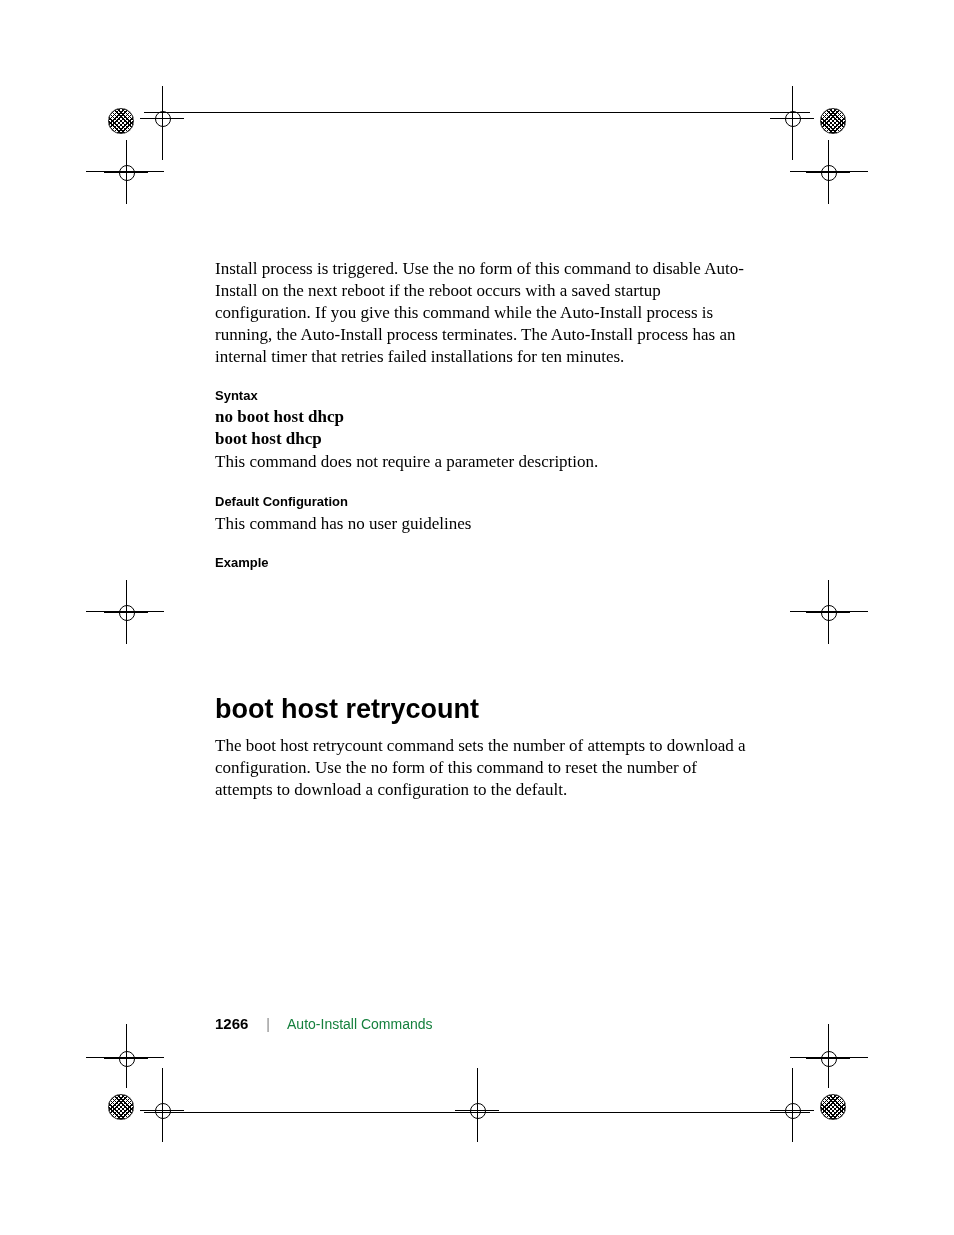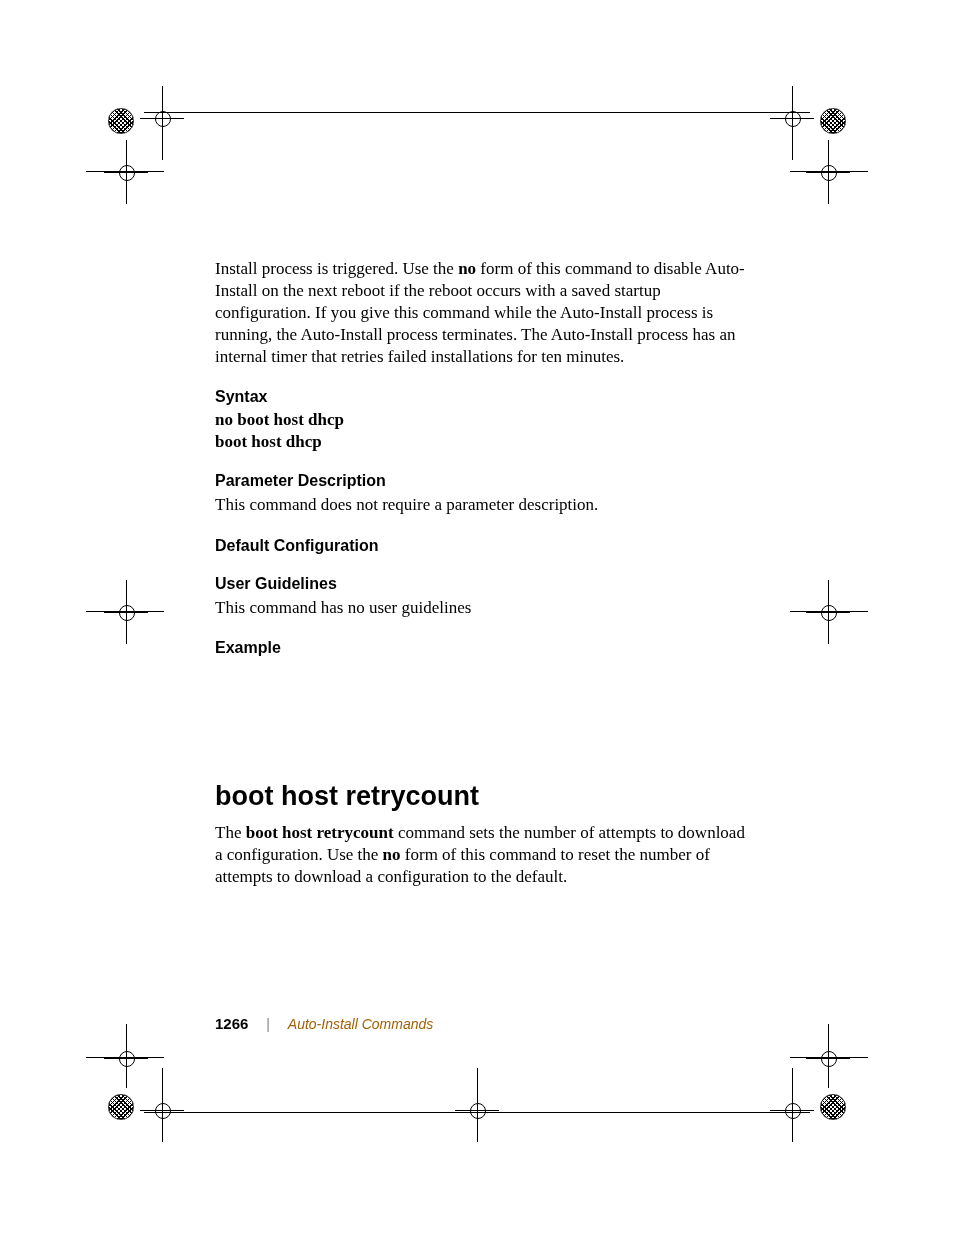--- a/index.html
+++ b/index.html
@@ -22,21 +22,21 @@
   }
   .body-text {
     font-family: "Times New Roman", Times, serif;
     font-size: 17px;
     line-height: 1.3;
     margin: 0 0 12px 0;
   }
   .section-heading {
     font-family: Arial, Helvetica, sans-serif;
     font-weight: bold;
-    font-size: 16px;
+    font-size: 13px;
     margin: 20px 0 4px 0;
   }
   .syntax-line {
     font-family: "Times New Roman", Times, serif;
     font-weight: bold;
     font-size: 17px;
     margin: 2px 0;
   }
   .cmd-title {
     font-family: Arial, Helvetica, sans-serif;
@@ -54,22 +54,21 @@
   .footer .page-num {
     font-weight: bold;
     font-size: 15px;
     text-align: center;
   }
   .footer .divider {
     margin: 0 14px;
     color: #888;
   }
   .footer .section {
-    color: #a16207;
-    font-style: italic;
+    color: #15803d;
   }
 
   
   .reg {
     position: absolute;
     pointer-events: none;
   }
   .crosshair {
     width: 28px;
     height: 28px;
@@ -106,21 +105,21 @@
 
   
   .hline, .vline {
     position: absolute;
     background: #000;
     pointer-events: none;
   }
   .hline { height: 1px; }
   .vline { width: 1px; }
 
-  .bold { font-weight: bold; }
+  .bold { font-weight: normal; }
 </style>
 </head>
 <body>
 
 <div class="hline" style="left:144px; top:112px; width:666px;"></div>
 
 <div class="reg" style="left:108px; top:108px;">
     <div class="hatched"></div>
   </div>
 <div class="reg" style="left:148px; top:104px;">
@@ -216,27 +215,25 @@
 <div class="content">
 
   <p class="body-text">
     <span>Install process is triggered. Use the </span><span class="bold">no</span><span> form of this command to disable Auto-Install on the next reboot if the reboot occurs with a saved startup configuration. If you give this command while the Auto-Install process is running, the Auto-Install process terminates. The Auto-Install process has an internal timer that retries failed installations for ten minutes.</span>
   </p>
 
   <div class="section-heading">Syntax</div>
   <p class="syntax-line">no boot host dhcp</p>
   <p class="syntax-line">boot host dhcp</p>
 
-  <div class="section-heading">Parameter Description</div>
   <p class="body-text">This command does not require a parameter description.</p>
 
   <div class="section-heading">Default Configuration</div>
 
 
-  <div class="section-heading">User Guidelines</div>
   <p class="body-text">This command has no user guidelines</p>
 
   <div class="section-heading">Example</div>
 
   <div style="height:120px"></div>
 
   <h2 class="cmd-title">boot host retrycount</h2>
   <p class="body-text">
     <span>The </span><span class="bold">boot host retrycount</span><span> command sets the number of attempts to download a configuration.  Use the </span><span class="bold">no</span><span> form of this command to reset the number of attempts to download a configuration to the default.</span>
   </p>

